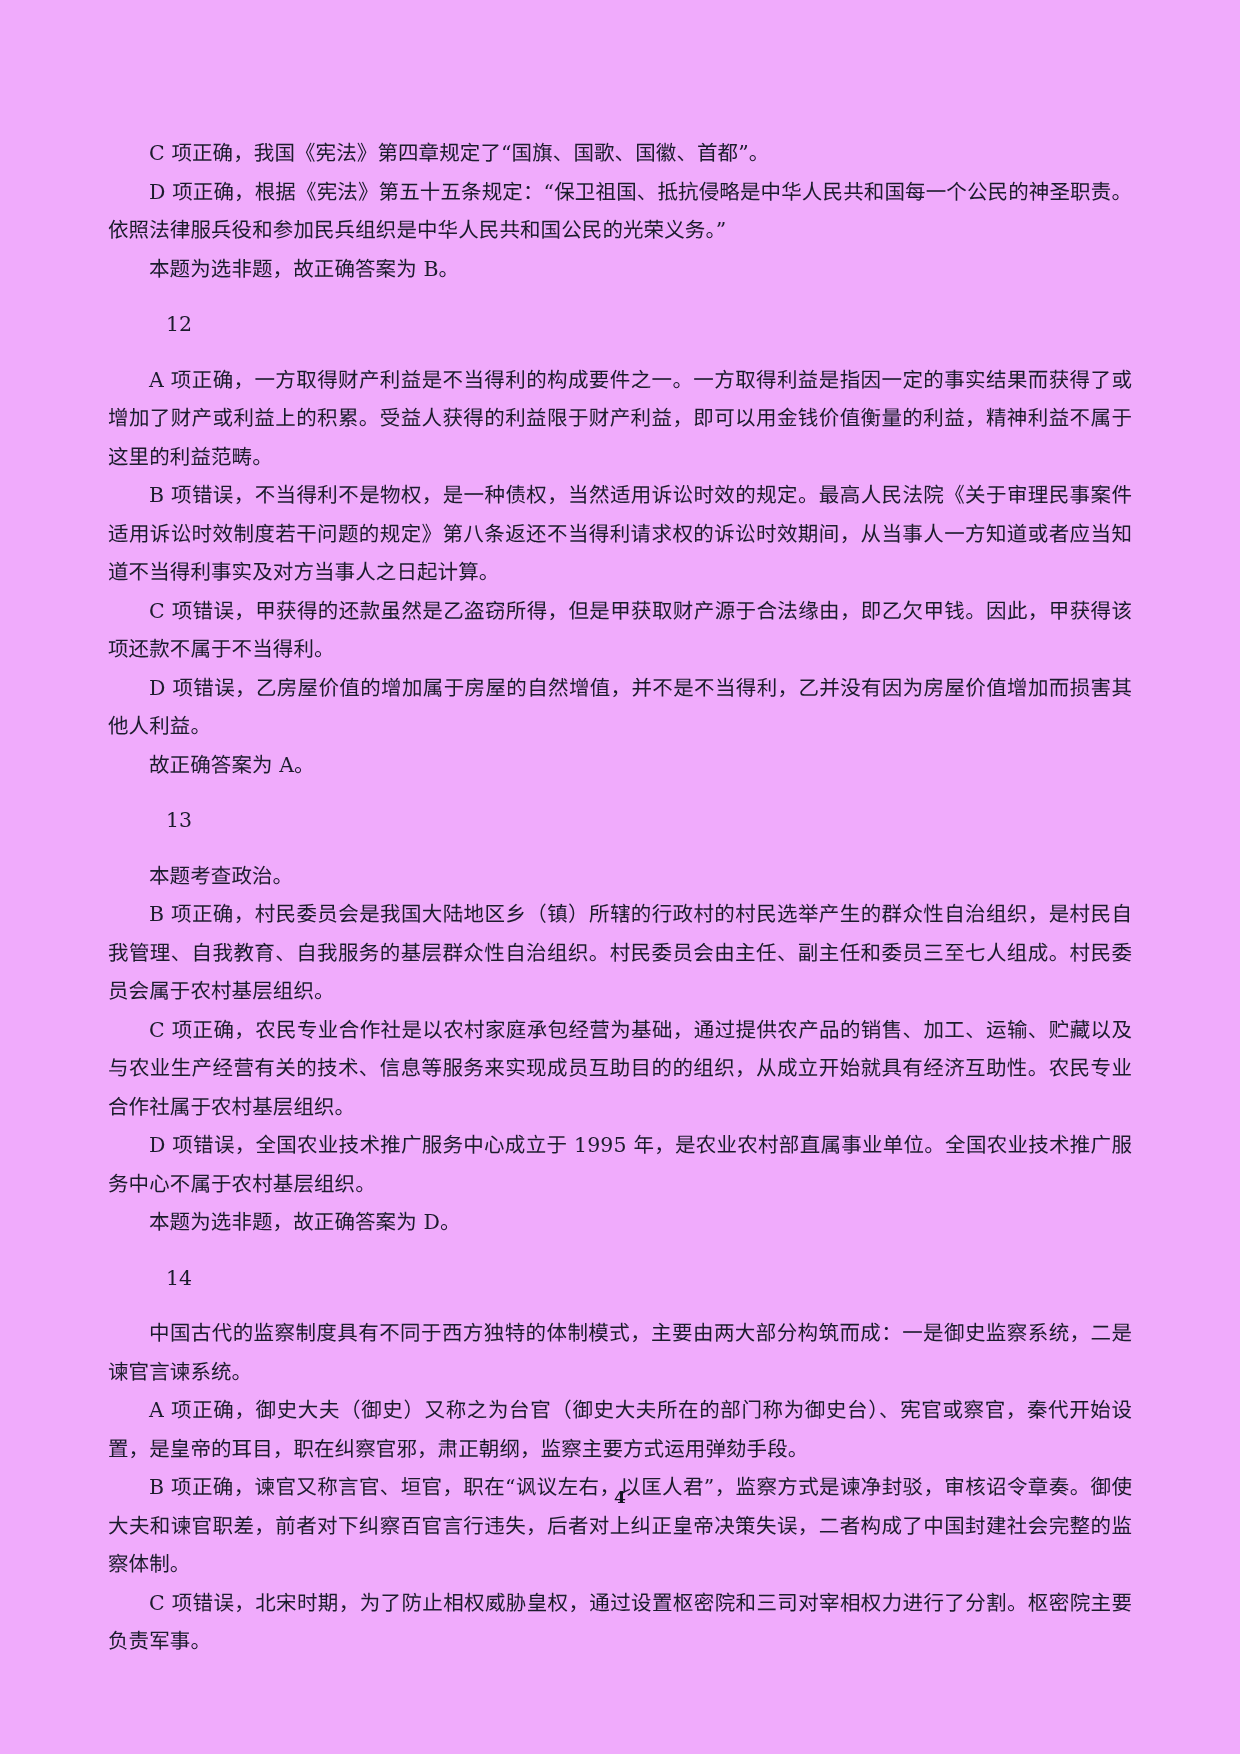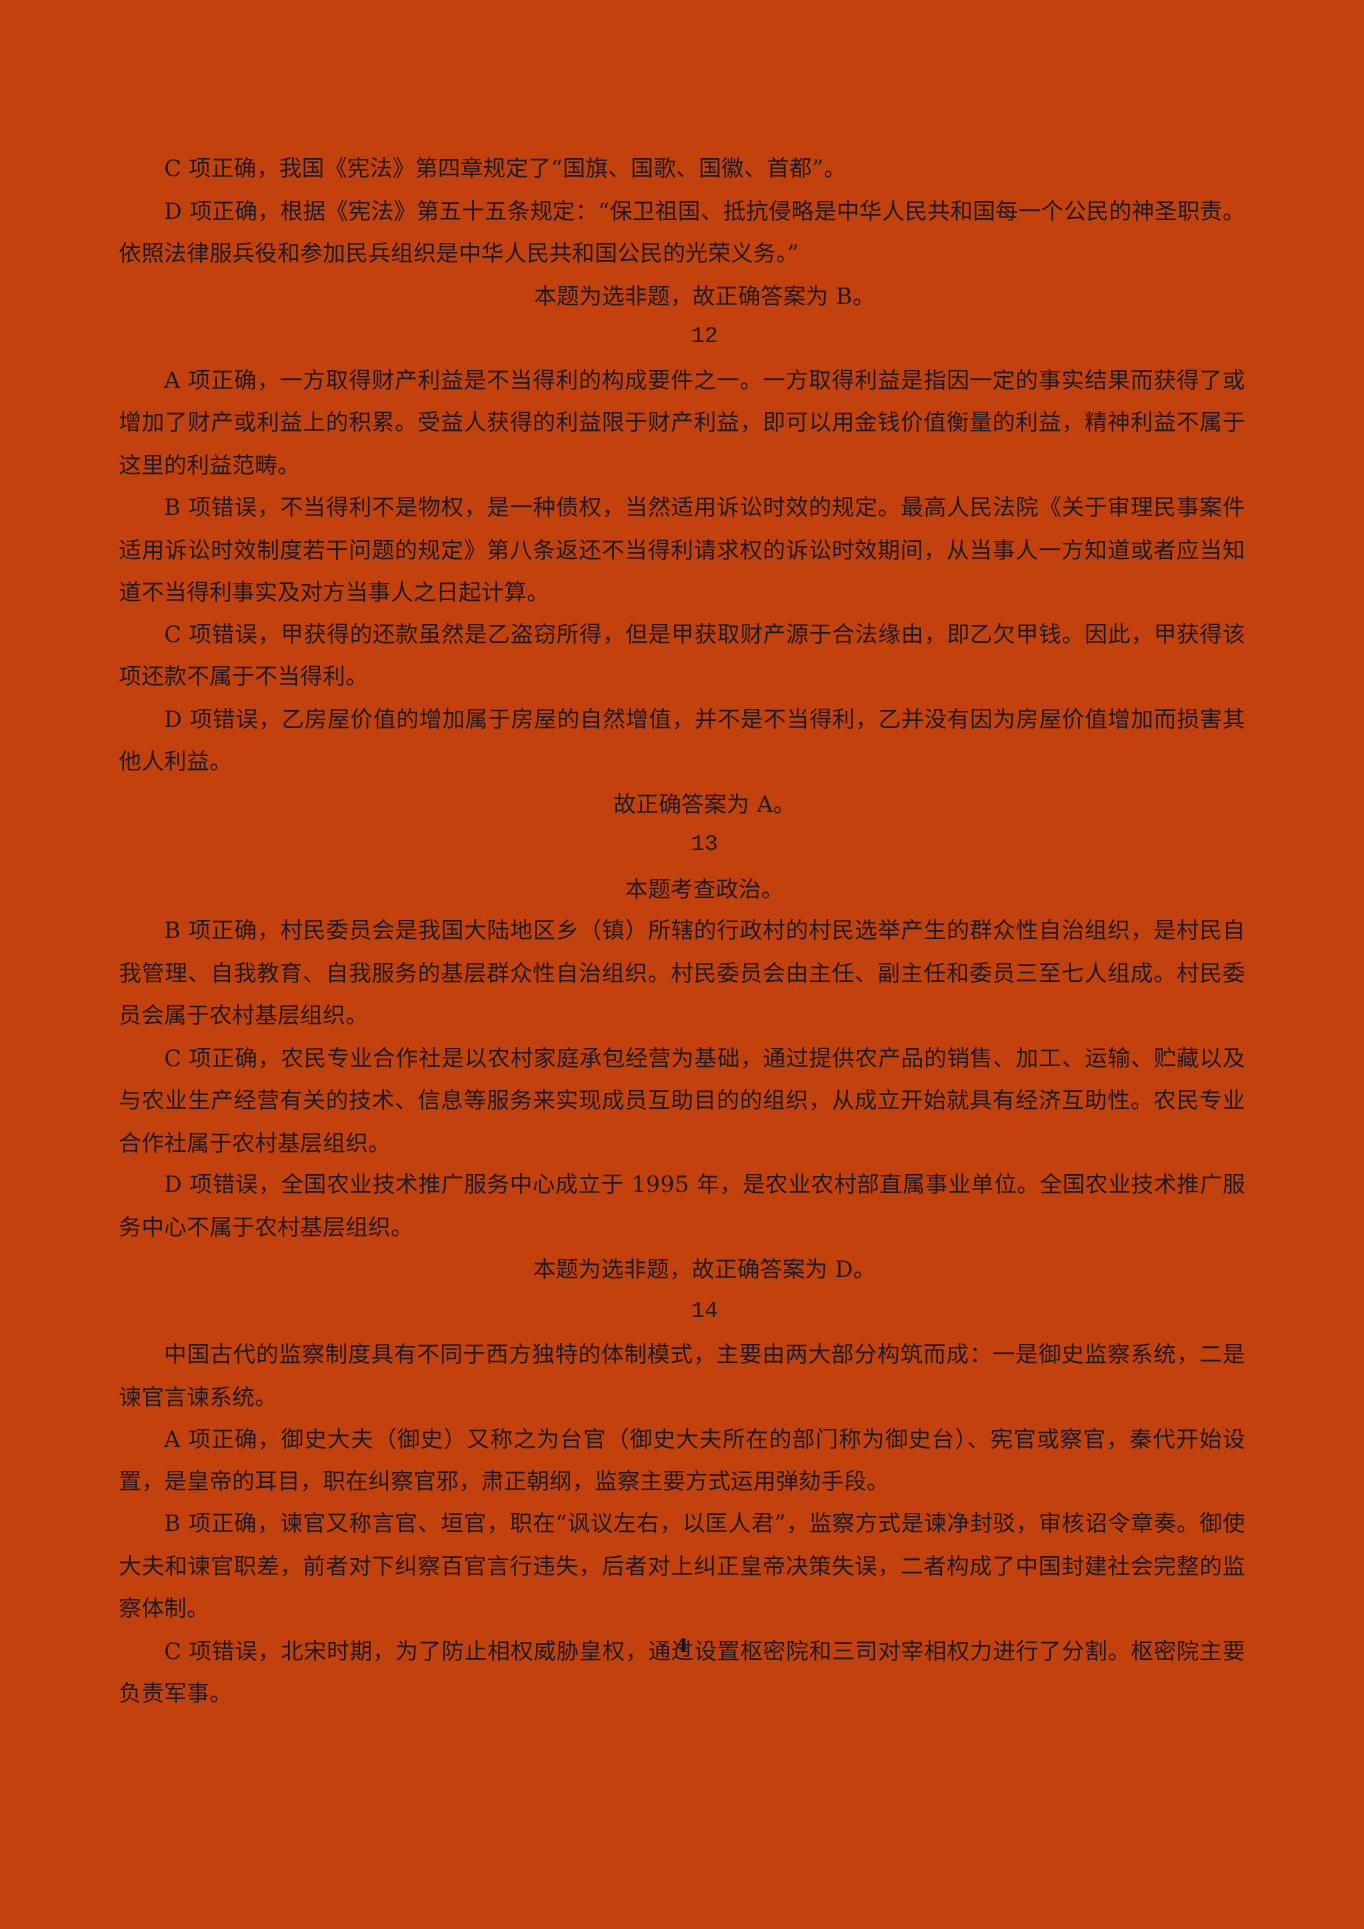--- a/index.html
+++ b/index.html
@@ -14,21 +14,21 @@
     font-family: "DejaVu Serif", "Liberation Serif", serif;
     color: #1a1a28;
     position: relative;
     overflow: hidden;
   }
   .page {
     position: absolute;
     left: 0; top: 0;
     width: 1240px;
     height: 1754px;
-    background: #c2410c;
+    background: #f0abfc;
     box-sizing: border-box;
   }
   .content {
     position: absolute;
     left: 108px;
     top: 134px;
     width: 1024px;
   }
   
   p.para {
@@ -38,32 +38,31 @@
     line-height: 38.5px;
     text-align: justify;
     text-justify: inter-character;
     text-indent: 2em;
     letter-spacing: 0.1px;
     word-break: break-all;
     color: #1b1b2c;
   }
   
   p.qnum {
-    margin: 0;
+    margin: 17px;
     padding: 0;
     font-size: 20.5px;
     line-height: 38.5px;
     text-indent: 2em;
-    text-align: center;
+    text-align: left;
     color: #1b1b2c;
-    font-family: Liberation Mono, monospace;
   }
   
   p.para.short {
-    text-align: center;
+    text-align: left;
   }
   .footer {
     position: absolute;
     left: 0;
     top: 1487px;
     width: 1240px;
     text-align: center;
     font-size: 17px;
     font-weight: bold;
     color: #141422;

